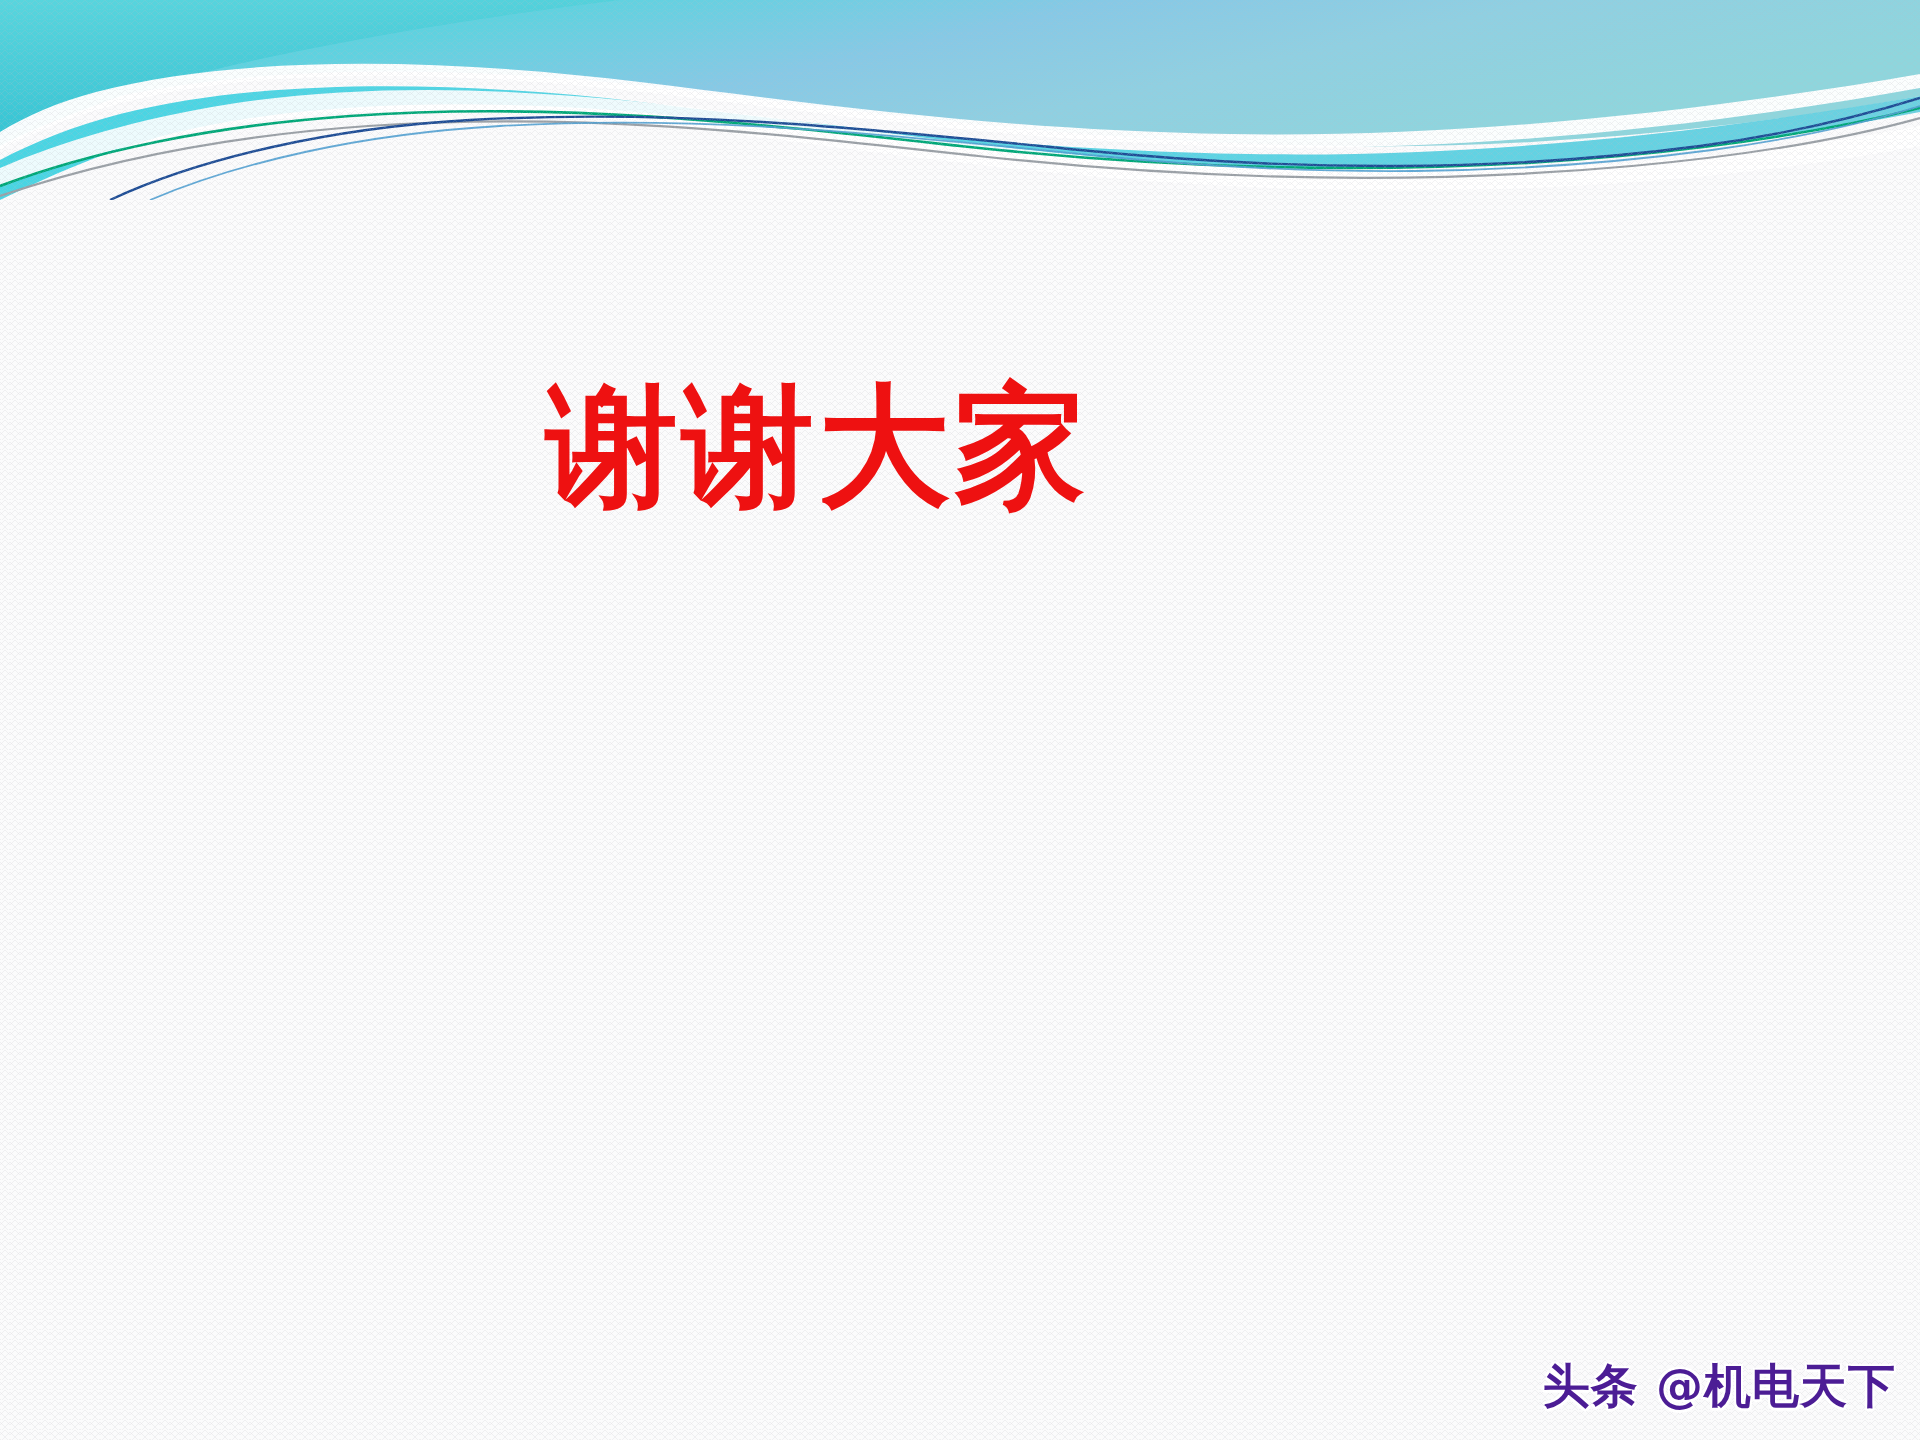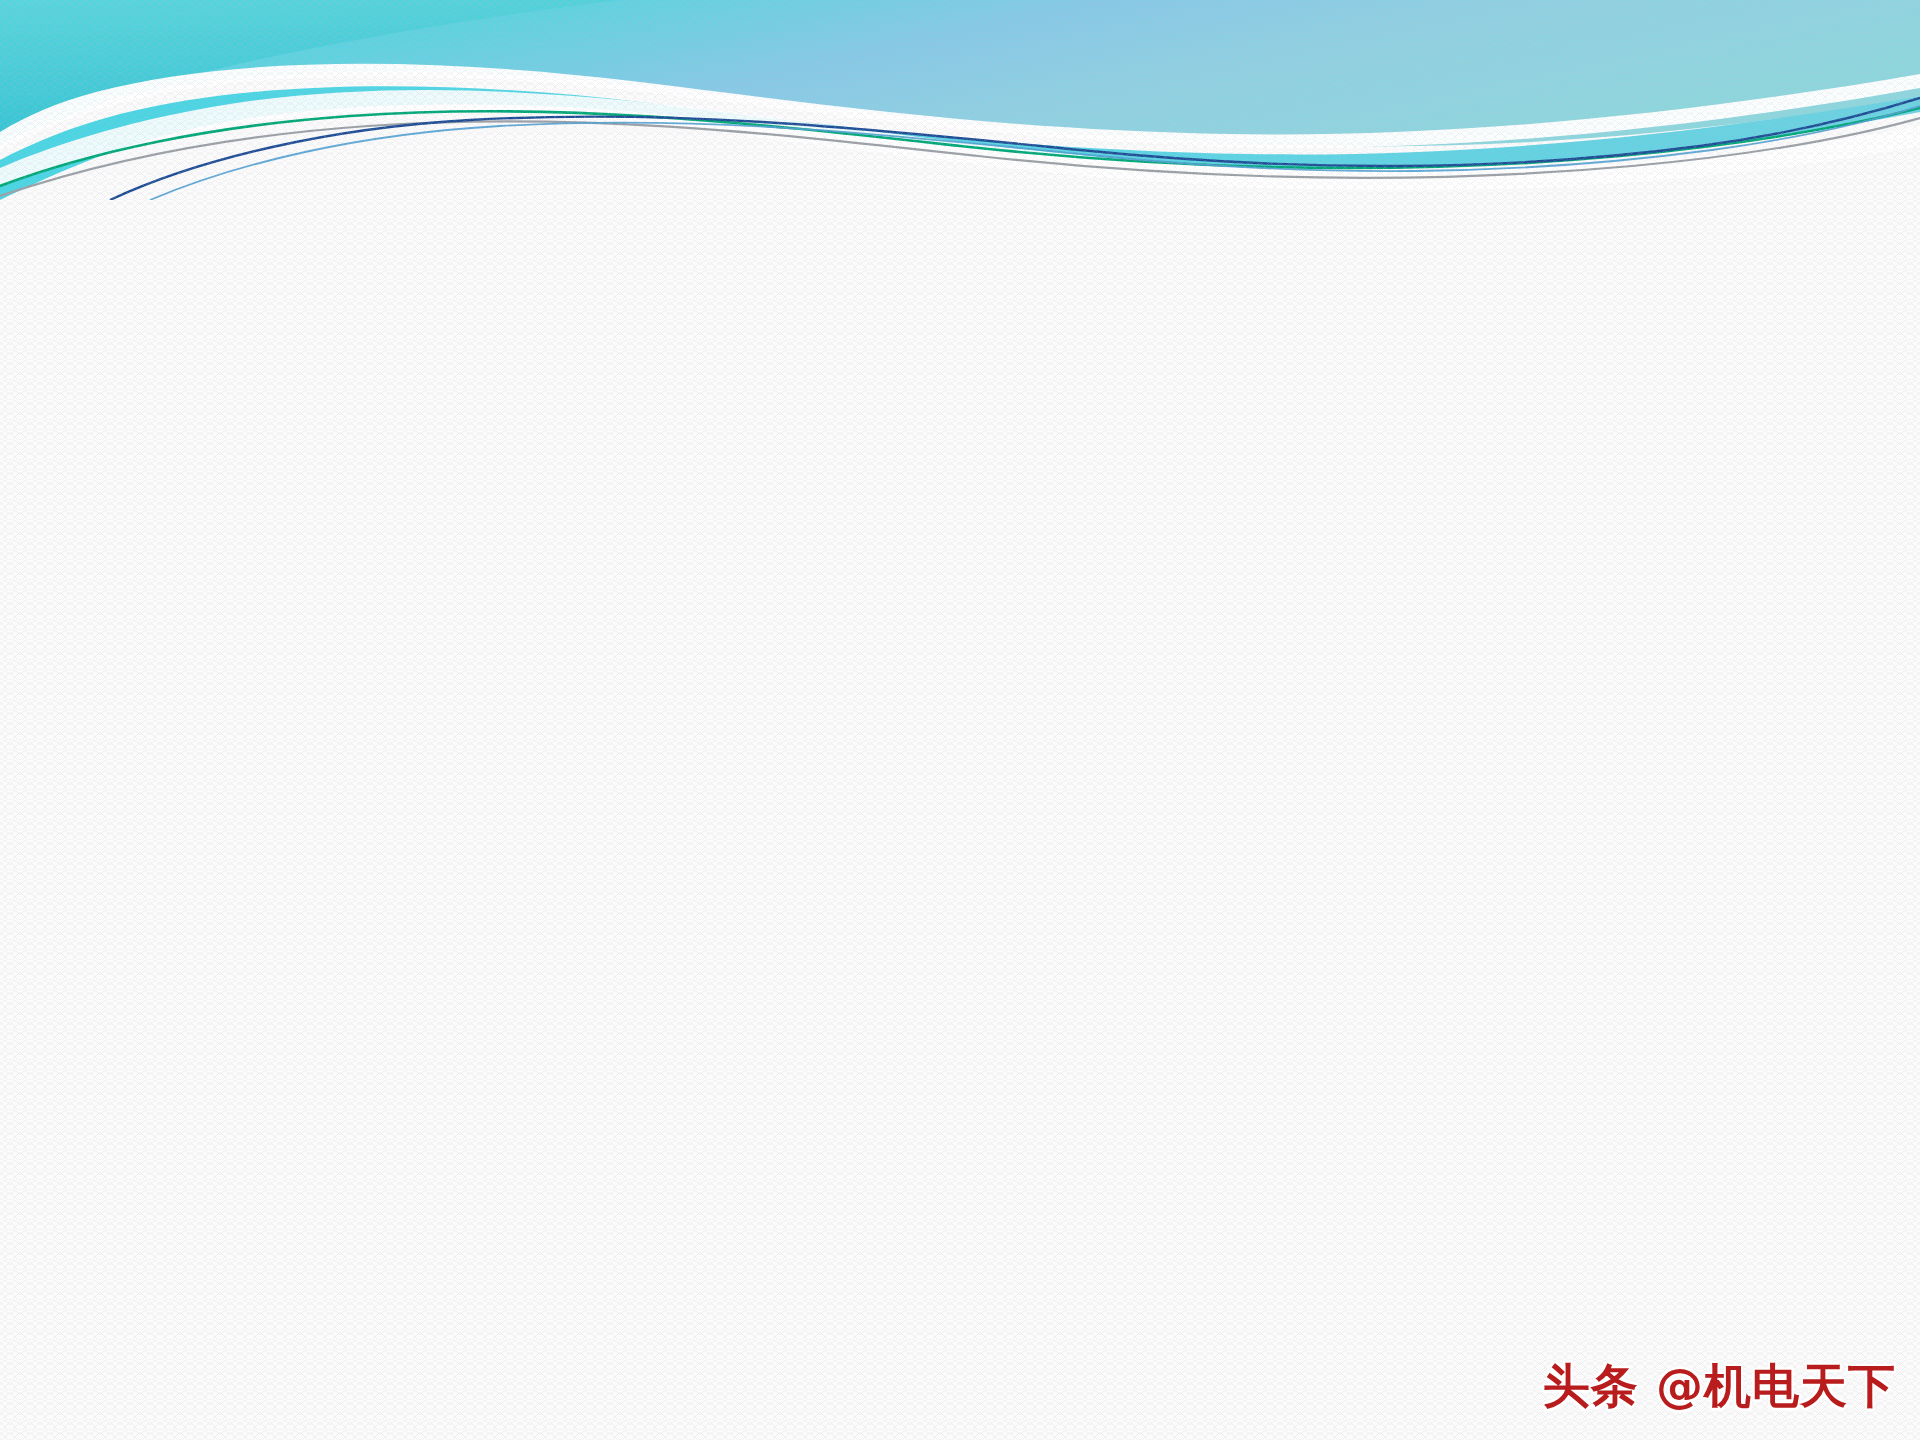--- a/index.html
+++ b/index.html
@@ -84,21 +84,21 @@
 
   
   .watermark {
     position: absolute;
     right: 24px;
     bottom: 22px;
     z-index: 12;
     font-family: "DejaVu Sans", "Liberation Sans", sans-serif;
     font-size: 47px;
     font-weight: 700;
-    color: #b91c1c;
+    color: #4c1d95;
     letter-spacing: 1px;
     white-space: nowrap;
     text-shadow:
       -2px -2px 0 rgba(255,255,255,0.95),
        2px -2px 0 rgba(255,255,255,0.95),
       -2px  2px 0 rgba(255,255,255,0.95),
        2px  2px 0 rgba(255,255,255,0.95),
        0px  3px 0 rgba(255,255,255,0.95);
   }
 
@@ -203,18 +203,21 @@
 
       <path d="M150,200 C240,162 360,134 500,126
                C710,114 900,136 1100,156
                C1320,178 1516,176 1712,150
                C1800,138 1868,122 1920,106" fill="none" stroke="#4f9ed0" stroke-width="1.8" opacity="0.9"></path>
     </svg>
   </div>
 
   <div class="body-area"></div>
 
+  <div class="title-wrap">
+    <h1 class="slide-title">谢谢大家</h1>
+  </div>
 
   <div class="paper-texture"></div>
 
   <div class="watermark">头条 @机电天下</div>
 
 </div>
 
 </body></html>

